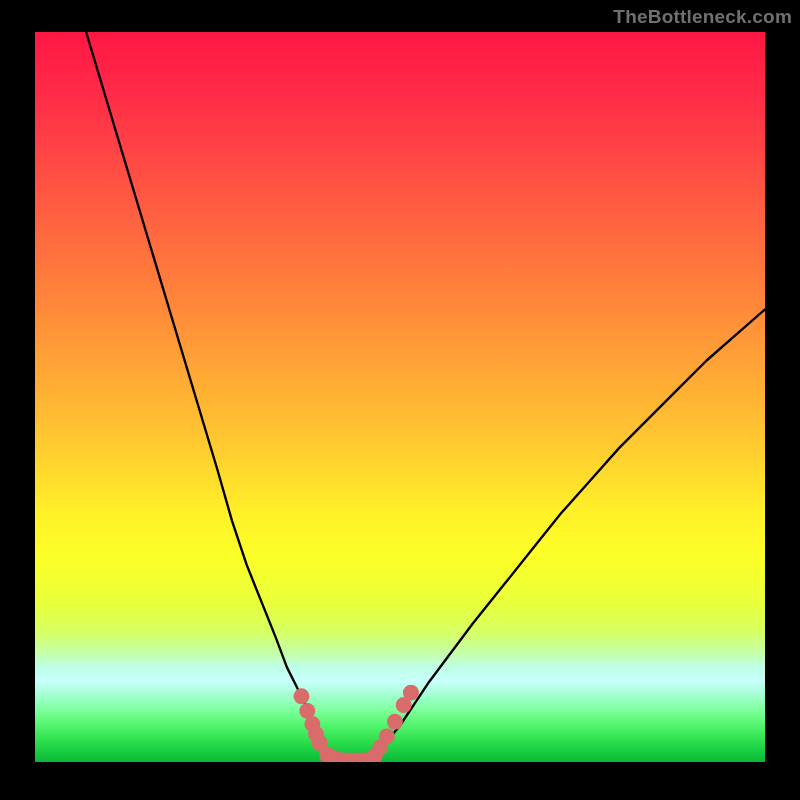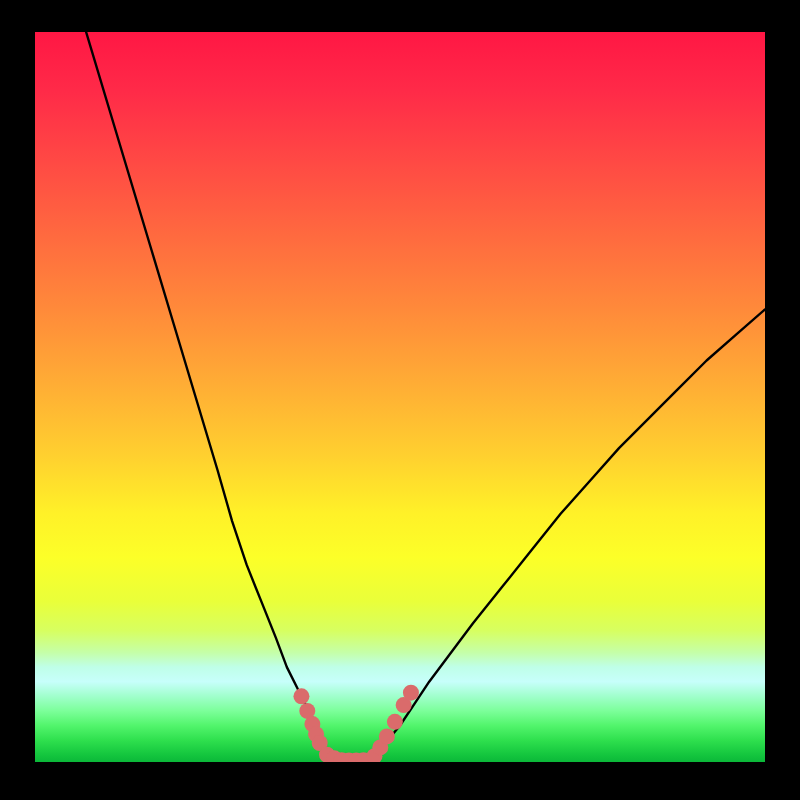--- a/index.html
+++ b/index.html
@@ -90,13 +90,14 @@
           <circle cx="328.50" cy="728.17" r="8" fill="#da6b6b"></circle>
           <circle cx="339.45" cy="724.16" r="8" fill="#da6b6b"></circle>
           <circle cx="345.29" cy="715.40" r="8" fill="#da6b6b"></circle>
           <circle cx="351.86" cy="704.45" r="8" fill="#da6b6b"></circle>
           <circle cx="359.89" cy="689.85" r="8" fill="#da6b6b"></circle>
           <circle cx="368.65" cy="673.06" r="8" fill="#da6b6b"></circle>
           <circle cx="375.95" cy="660.65" r="8" fill="#da6b6b"></circle>
         </g>
     </svg>
   </div>
+  <div class="watermark">TheBottleneck.com</div>
 </div>
 
 </body></html>

